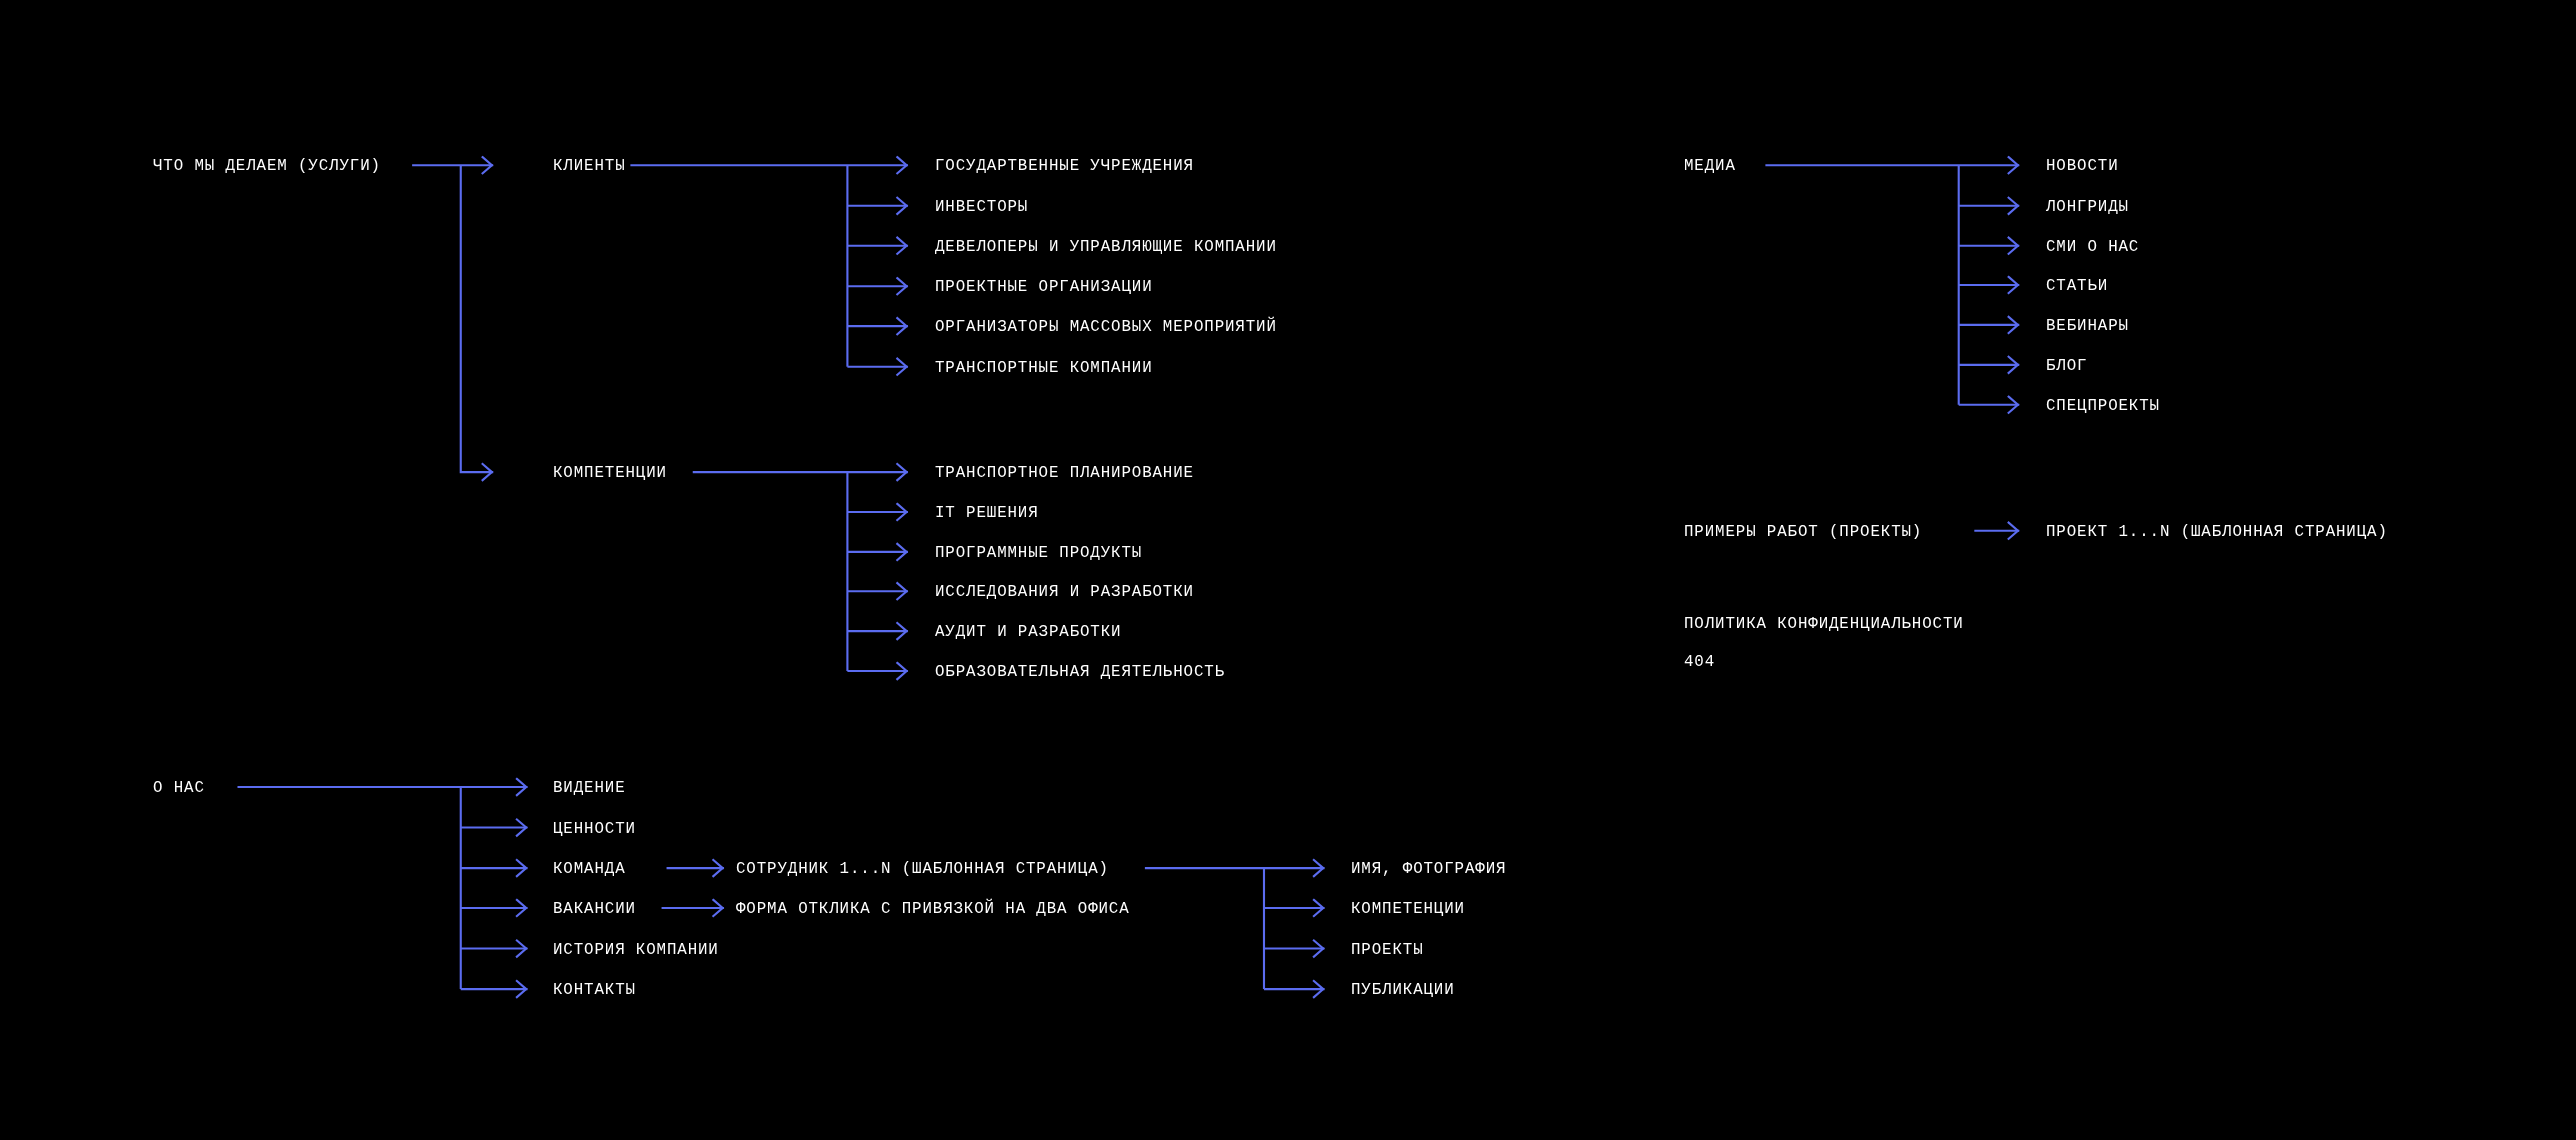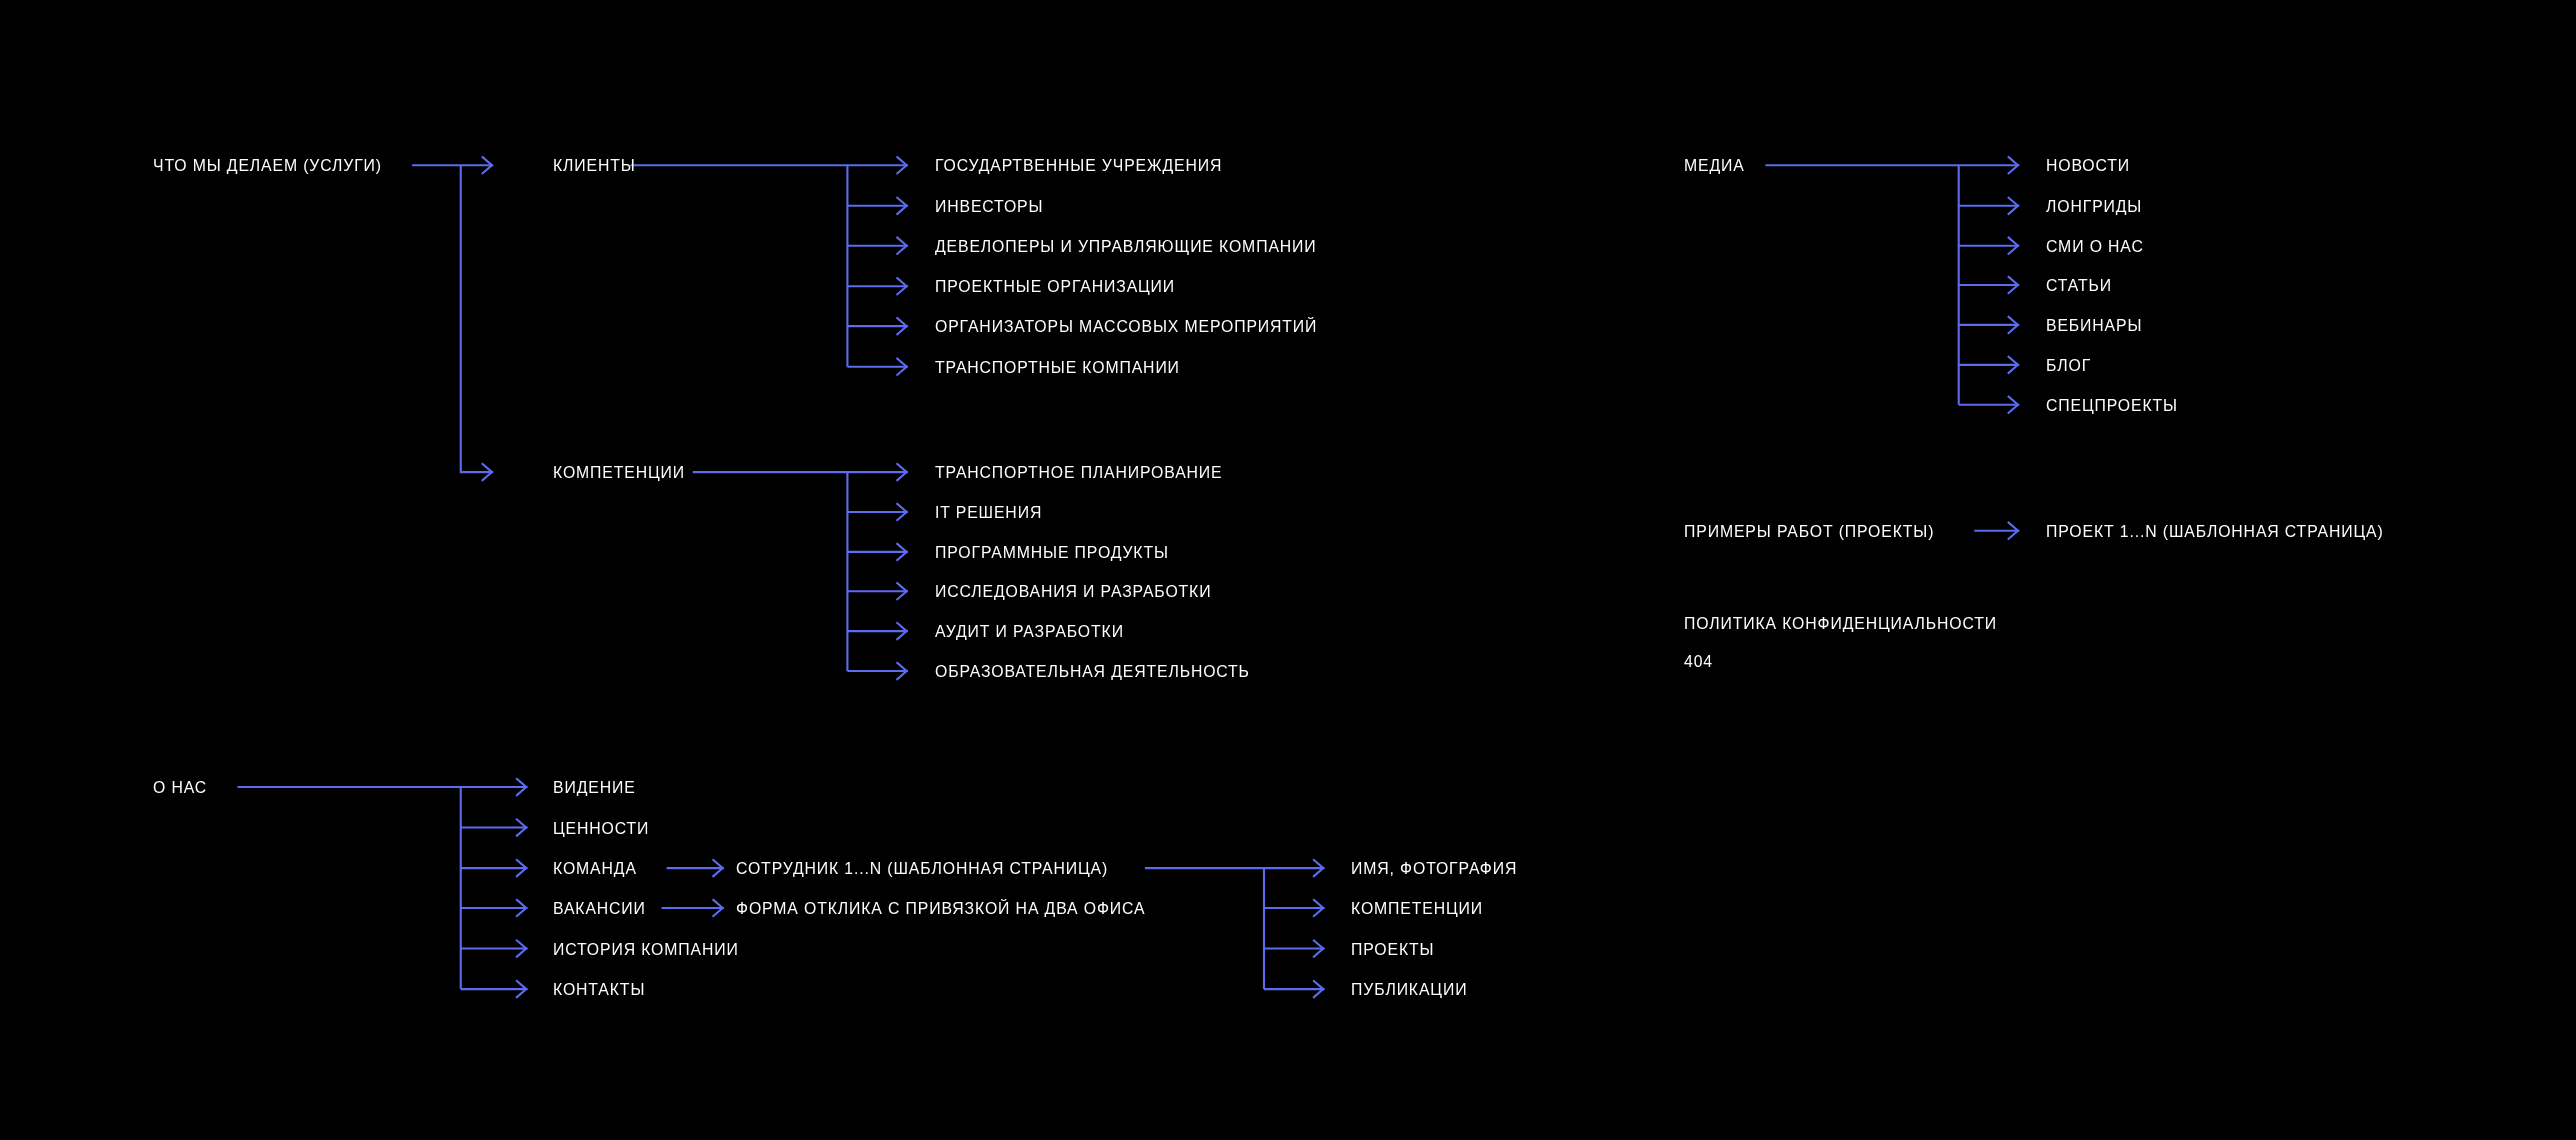--- a/index.html
+++ b/index.html
@@ -7,21 +7,21 @@
     margin: 0;
     padding: 0;
     background: #000000;
   }
   #canvas {
     position: relative;
     width: 2576px;
     height: 1140px;
     background: #000000;
     overflow: hidden;
-    font-family: Liberation Sans, sans-serif;
+    font-family: Liberation Mono, monospace;
   }
   
   .node {
     position: absolute;
     color: #ffffff;
     font-size: 17px;
     line-height: 1;
     letter-spacing: 0.055em;
     font-weight: 400;
     white-space: nowrap;

